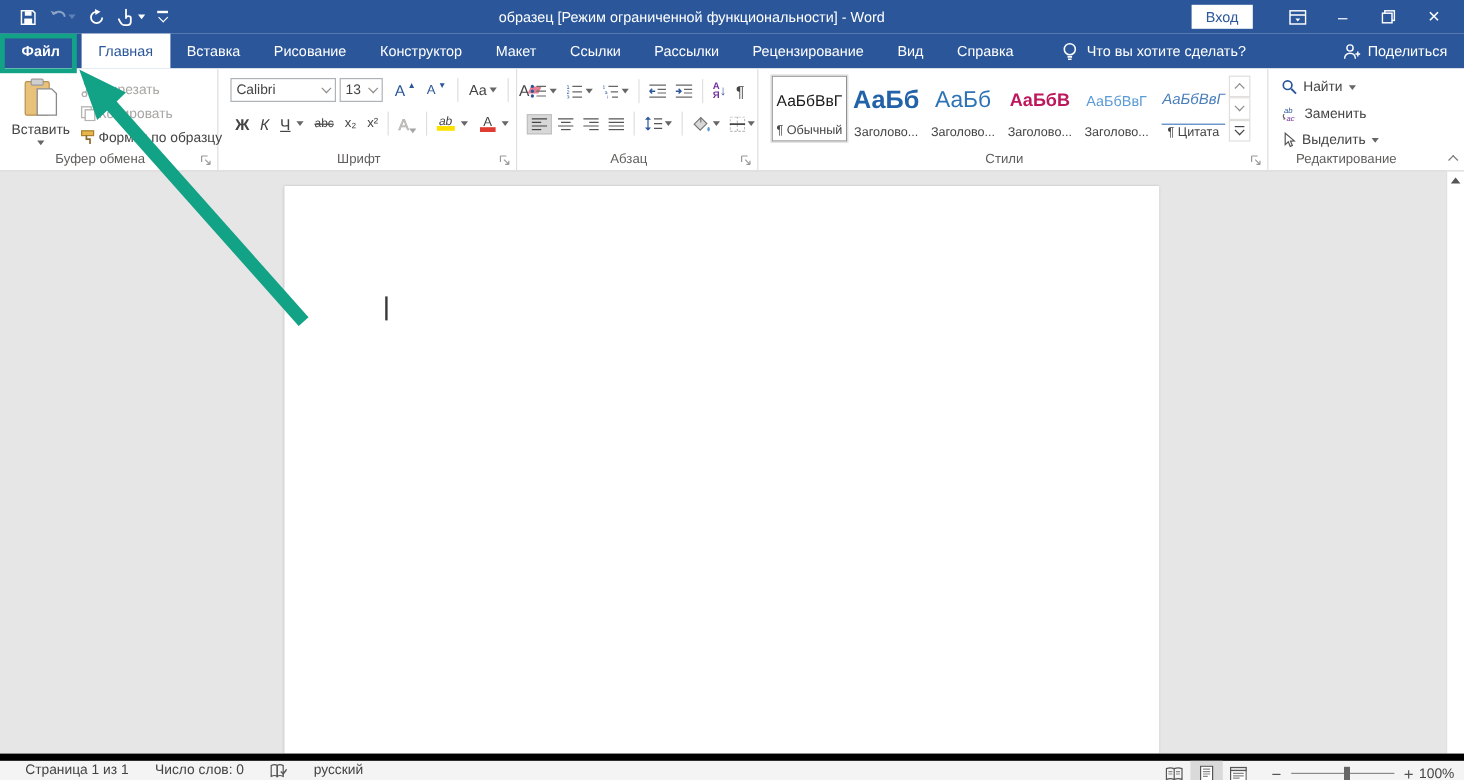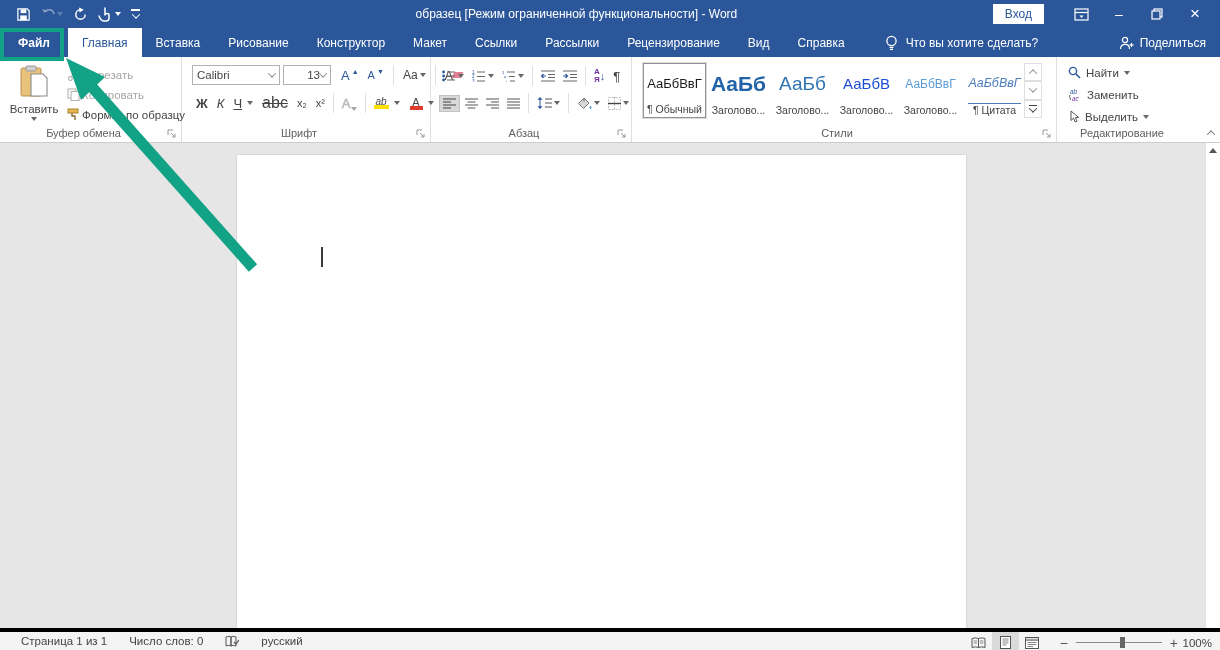--- a/index.html
+++ b/index.html
@@ -54,21 +54,21 @@
   .alignsel { background:#d8d8d8; border:1px solid #c2c2c2; }
 
   
   .stitem { width:63px; height:55px; display:flex; flex-direction:column; align-items:center; justify-content:flex-end; padding-bottom:2px; margin-right:1px; }
   .stitem .prev { flex:1; display:flex; align-items:center; white-space:nowrap; }
   .stitem .nm { font-size:10.5px; color:#444; white-space:nowrap; }
   .stitem.sel { border:1px solid #919191; outline:1px solid #dcdcdc; background:#fff; }
   .stp1 { font-size:13px; color:#1a1a1a; }
   .stp2 { font-size:21px; font-weight:bold; color:#2162a8; }
   .stp3 { font-size:19px; color:#2e74b5; }
-  .stp4 { font-size:15px; color:#1d4ed8; }
+  .stp4 { font-size:15px; color:#be185d;font-weight:bold; }
   .stp5 { font-size:12px; color:#5b9bd5; }
   .stp6 { font-size:12.5px; font-style:italic; color:#4a7ebb; border-bottom:1px solid #4a7ebb; }
   .stscroll { position:absolute; right:14px; top:6px; width:18px; height:55px; display:flex; flex-direction:column; }
   .stscroll .sc { flex:1; border:1px solid #e1dfdd; display:flex; align-items:center; justify-content:center; background:#fff; }
   .chev { width:6px; height:6px; border-right:1.5px solid #8f8f8f; border-bottom:1.5px solid #8f8f8f; display:inline-block; }
   .chev.up { transform:rotate(-135deg) translate(-1px,-1px); }
   .chev.dn { transform:rotate(45deg) translate(-1px,-1px); }
   .chev.dark { border-color:#444; }
   .morebar { width:8px; height:1.5px; background:#444; margin-bottom:1px; }
 
@@ -82,21 +82,21 @@
   .docarea { position:absolute; left:0; top:143px; width:1220px; height:485px; background:#e7e6e6; }
   .page { position:absolute; left:237px; top:12px; width:729px; height:473px; background:#fff; box-shadow:0 0 2px rgba(0,0,0,.18); }
   .textcaret { position:absolute; left:321px; top:104px; width:1.6px; height:20px; background:#3a3a3a; }
   .vscroll { position:absolute; right:0; top:0; width:15px; height:485px; background:#fff; border-left:1px solid #e1e1e1; }
   .vscroll .uparrow { width:0; height:0; border-left:4px solid transparent; border-right:4px solid transparent; border-bottom:5px solid #555; margin:5px auto 0; }
 
   
   .annot { position:absolute; left:0; top:0; width:1220px; height:650px; z-index:70; pointer-events:none; }
 
   
-  .statusbar { position:absolute; left:0; top:628px; width:1220px; height:22px; background:#f4f4f4; border-top:4px solid #000000; display:flex; align-items:center; font-size:11.5px; color:#444; }
+  .statusbar { position:absolute; left:0; top:628px; width:1220px; height:22px; background:#f4f4f4; border-top:6px solid #000000; display:flex; align-items:center; font-size:11.5px; color:#444; }
   .sb-left { display:flex; align-items:center; gap:0; padding-left:10px; }
   .sb-item { padding:0 11px; display:flex; align-items:center; gap:5px; white-space:nowrap; }
   .sb-right { position:absolute; right:4px; top:0; height:21px; display:flex; align-items:center; }
   .viewbtn { width:27px; height:21px; display:flex; align-items:center; justify-content:center; }
   .viewbtn.sel { background:#dadada; }
   .zoomwrap { display:flex; align-items:center; gap:8px; margin-left:14px; }
   .ztrack { position:relative; width:86px; height:1px; background:#8a8a8a; }
   .zthumb { position:absolute; left:44px; top:-5px; width:5px; height:11px; background:#666; }
   .zpct { width:38px; text-align:right; padding-right:4px; }
   svg { display:block; }
@@ -239,21 +239,21 @@
         <path d="M4 4 l4 4 M8 8 v-3 M8 8 h-3" stroke="#777" fill="none"></path>
       </svg>
   </div>
 
   <div class="rgroup" style="left:182px;width:249px;">
     <div class="rrow" style="left:10px; top:8px; gap:3px;">
       <div class="combo" style="width:88px;">
         <span>Calibri</span>
           <span class="chev dn"></span>
       </div>
-      <div class="combo" style="width:48px;justify-content:flex-end;">
+      <div class="combo" style="width:36px;">
         <span>13</span>
           <span class="chev dn"></span>
       </div>
       <span class="rbtn" style="font-size:13px;color:#2b579a;margin-left:4px;">
         <span>A</span>
           <span style="font-size:7px;color:#2b579a;margin-top:-8px;">▲</span>
       </span>
       <span class="rbtn" style="font-size:11px;color:#2b579a;">
         <span>A</span>
           <span style="font-size:7px;color:#2b579a;margin-top:-7px;">▼</span>
@@ -273,21 +273,21 @@
       <span class="fbtn" style="font-weight:bold;">
           <span>Ж</span>
         </span>
       <span class="fbtn" style="font-style:italic;">
           <span>К</span>
         </span>
       <span class="fbtn ul">
           <span>Ч</span>
         </span>
       <span class="caret-dn" style="margin-right:4px;"></span>
-      <span class="fbtn strike" style="font-size:16px;justify-content:center;">
+      <span class="fbtn strike" style="font-size:10px;justify-content:center;">
           <span>abc</span>
         </span>
       <span class="fbtn" style="font-size:11px;">
           <span>x₂</span>
         </span>
       <span class="fbtn" style="font-size:11px;justify-content:center;">
           <span>x²</span>
         </span>
       <span class="vsep"></span>
       <span class="fbtn gray" style="font-size:13px;">

